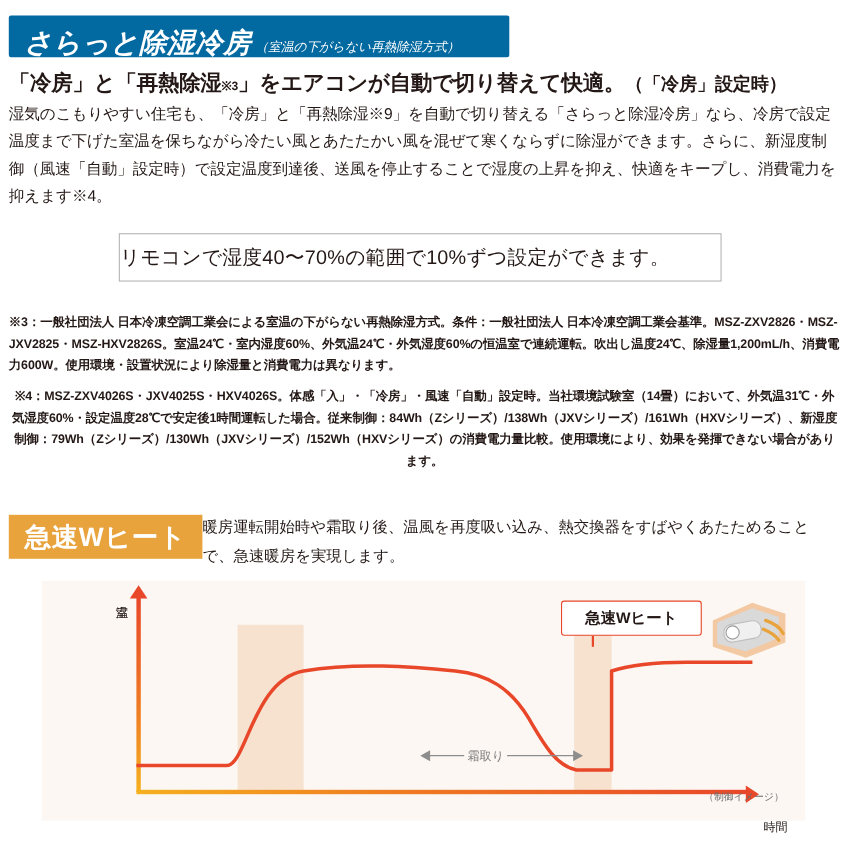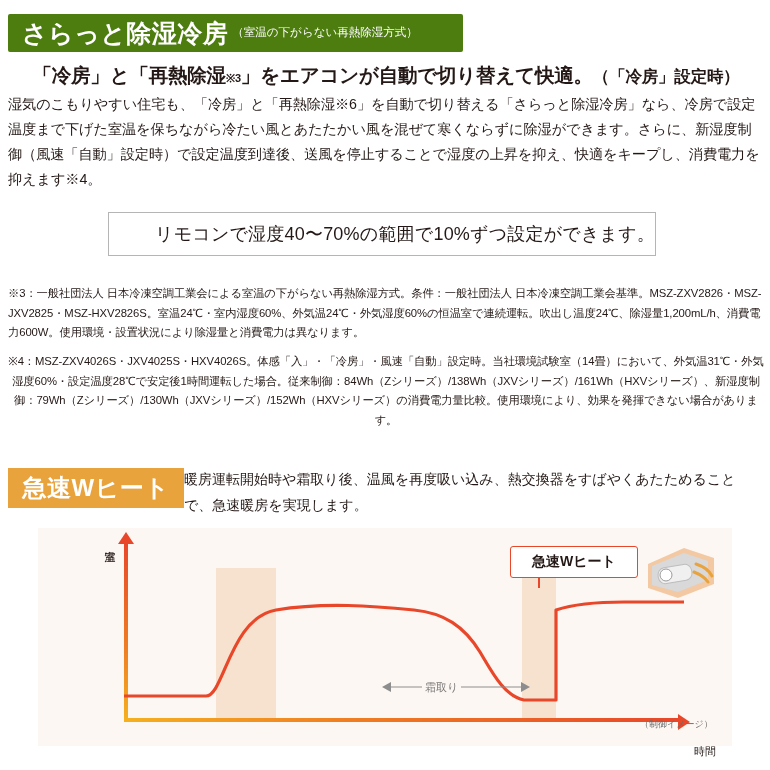--- a/index.html
+++ b/index.html
@@ -22,26 +22,27 @@
     padding: 0;
   }
 
   
   .sec1-head {
     position: absolute;
     left: 8px;
     top: 14px;
     width: 455px;
     height: 38px;
-    background: #4d7c0f;
+    background: #0369a1;
     border-radius: 2px 2px 2px 2px;
     display: flex;
-    align-items: center;
+    align-items: flex-end;
     padding-left: 14px;
     box-sizing: border-box;
+    font-style: italic;
   }
   .sec1-head .t1 {
     color: #ffffff;
     font-size: 25px;
     font-weight: bold;
     letter-spacing: 0.5px;
     line-height: 1;
   }
   .sec1-head .t2 {
     color: #ffffff;
@@ -54,21 +55,20 @@
   .lead {
     position: absolute;
     left: 8px;
     top: 62px;
     width: 756px;
     font-size: 19.5px;
     font-weight: bold;
     color: #231815;
     letter-spacing: -0.2px;
     white-space: nowrap;
-    text-align: center;
   }
   .lead sup {
     font-size: 11px;
     font-weight: bold;
     vertical-align: baseline;
   }
   .lead .tail {
     font-size: 16.5px;
     font-weight: bold;
   }
@@ -89,38 +89,39 @@
   .callout {
     position: absolute;
     left: 108px;
     top: 212px;
     width: 548px;
     height: 44px;
     border: 1px solid #b5b5b6;
     background: #ffffff;
     display: flex;
     align-items: center;
-    justify-content: flex-end;
+    justify-content: flex-start;
     box-sizing: border-box;
   }
   .callout span {
     font-size: 18px;
     color: #231815;
     letter-spacing: 0.2px;
   }
 
   
   .note {
     position: absolute;
     left: 8px;
     width: 756px;
     font-size: 11.3px;
     line-height: 19.5px;
     color: #231815;
     letter-spacing: -0.1px;
+    font-weight: bold;
   }
   #note3 { top: 284px; }
   #note4 { top: 352px; text-align: center; }
 
   
   .sec2-head {
     position: absolute;
     left: 8px;
     top: 468px;
     width: 176px;
@@ -301,21 +302,21 @@
 
   <div class="sec1-head">
     <span class="t1">さらっと除湿冷房</span>
     <span class="t2">（室温の下がらない再熱除湿方式）</span>
   </div>
 
   <div class="lead">
     <span>「冷房」と「再熱除湿</span><sup>※3</sup><span>」をエアコンが自動で切り替えて快適。</span><span class="tail">（「冷房」設定時）</span>
   </div>
 
-  <div class="body-p">湿気のこもりやすい住宅も、「冷房」と「再熱除湿※6」を自動で切り替える「さらっと除湿冷房」なら、冷房で設定温度まで下げた室温を保ちながら冷たい風とあたたかい風を混ぜて寒くならずに除湿ができます。さらに、新湿度制御（風速「自動」設定時）で設定温度到達後、送風を停止することで湿度の上昇を抑え、快適をキープし、消費電力を抑えます※4。</div>
+  <div class="body-p">湿気のこもりやすい住宅も、「冷房」と「再熱除湿※9」を自動で切り替える「さらっと除湿冷房」なら、冷房で設定温度まで下げた室温を保ちながら冷たい風とあたたかい風を混ぜて寒くならずに除湿ができます。さらに、新湿度制御（風速「自動」設定時）で設定温度到達後、送風を停止することで湿度の上昇を抑え、快適をキープし、消費電力を抑えます※4。</div>
 
   <div class="callout">
     <span>リモコンで湿度40〜70%の範囲で10%ずつ設定ができます。</span>
   </div>
 
   <div class="note" id="note3">※3：一般社団法人 日本冷凍空調工業会による室温の下がらない再熱除湿方式。条件：一般社団法人 日本冷凍空調工業会基準。MSZ-ZXV2826・MSZ-JXV2825・MSZ-HXV2826S。室温24℃・室内湿度60%、外気温24℃・外気湿度60%の恒温室で連続運転。吹出し温度24℃、除湿量1,200mL/h、消費電力600W。使用環境・設置状況により除湿量と消費電力は異なります。</div>
   <div class="note" id="note4">※4：MSZ-ZXV4026S・JXV4025S・HXV4026S。体感「入」・「冷房」・風速「自動」設定時。当社環境試験室（14畳）において、外気温31℃・外気湿度60%・設定温度28℃で安定後1時間運転した場合。従来制御：84Wh（Zシリーズ）/138Wh（JXVシリーズ）/161Wh（HXVシリーズ）、新湿度制御：79Wh（Zシリーズ）/130Wh（JXVシリーズ）/152Wh（HXVシリーズ）の消費電力量比較。使用環境により、効果を発揮できない場合があります。</div>
 
   <div class="sec2-head">
     <span>急速Wヒート</span>

